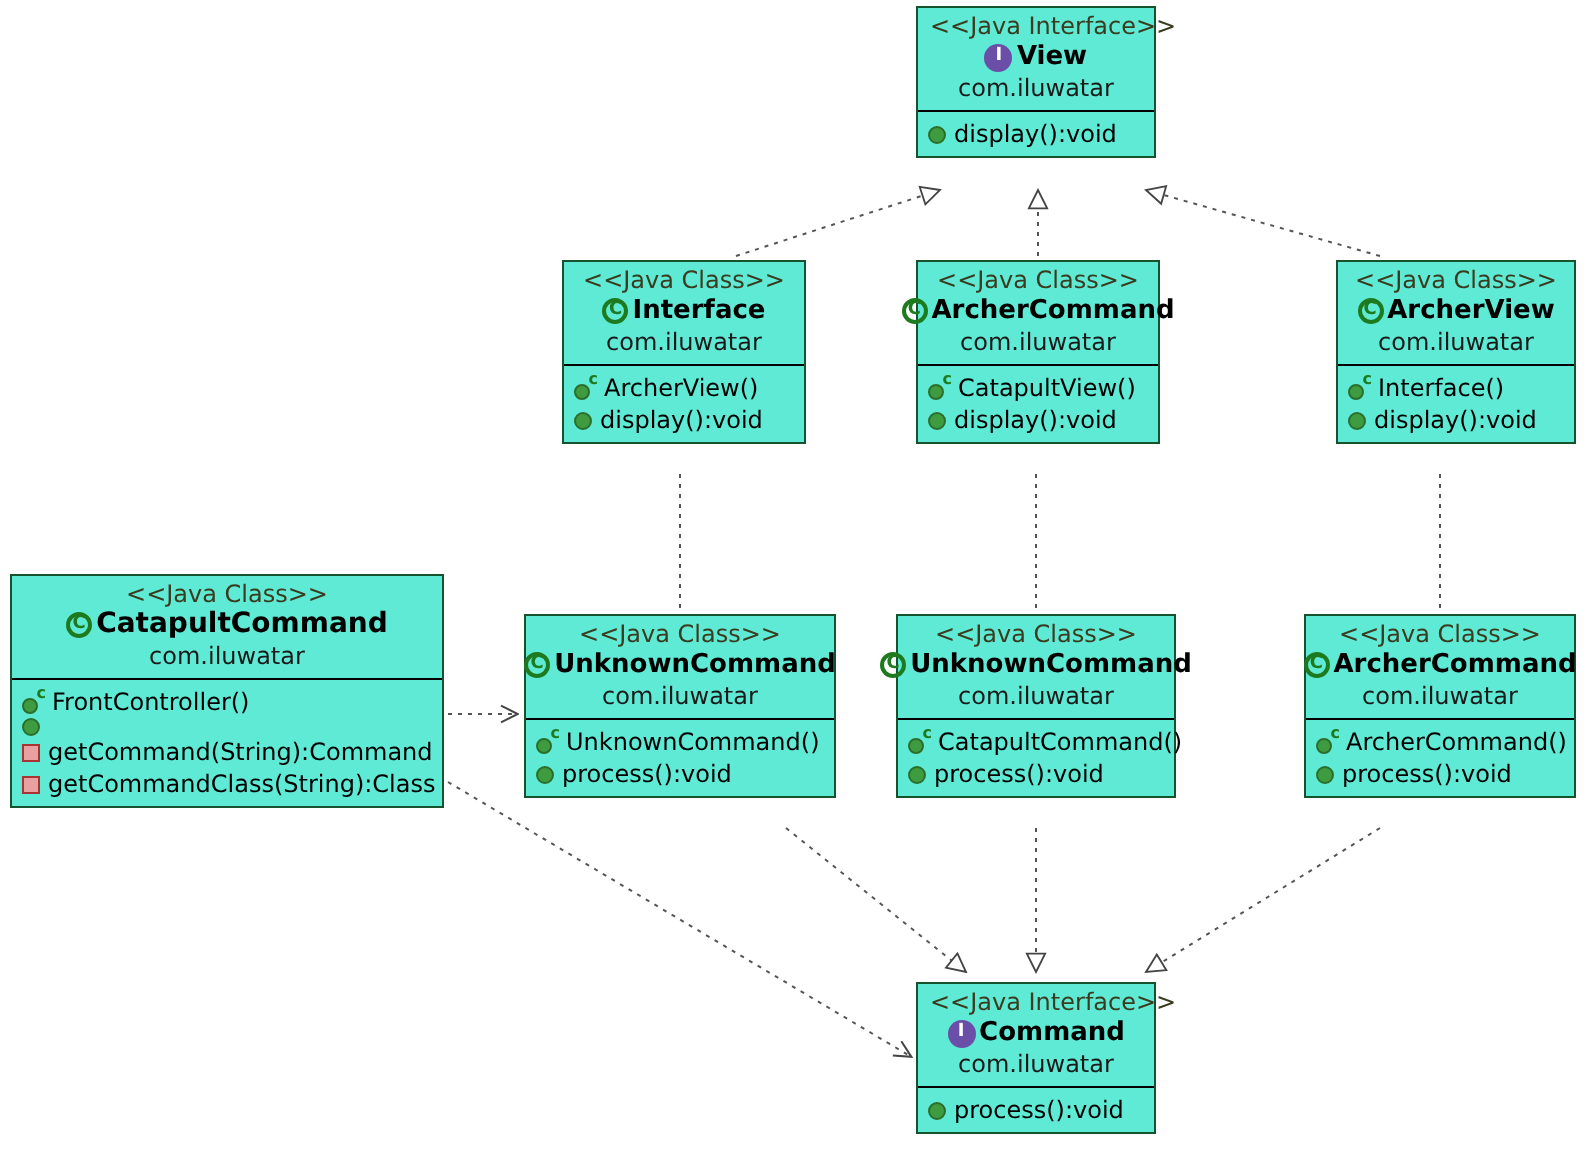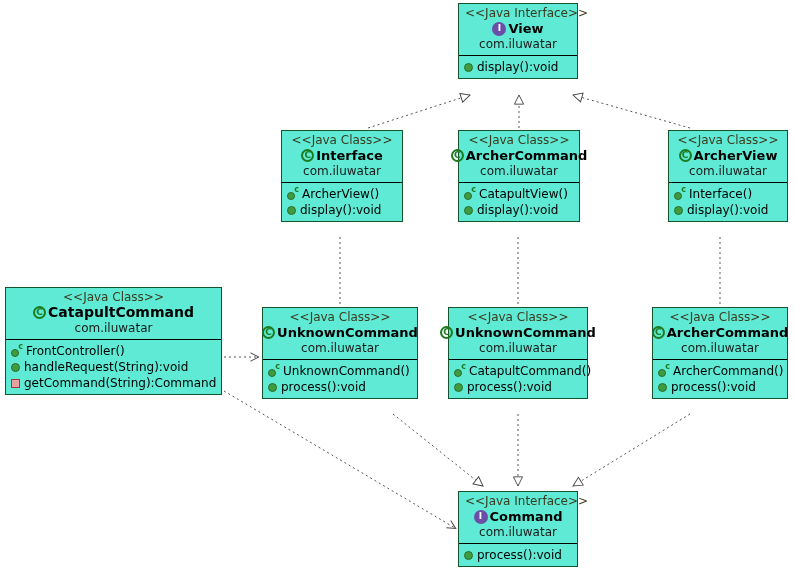--- a/index.html
+++ b/index.html
@@ -179,26 +179,29 @@
     <div class="sep members">
       <div class="member">
         <span class="ico-ctor">
             <span class="dot"></span>
             <span class="c">c</span>
           </span>
         <span class="mlabel">FrontController()</span>
       </div>
       <div class="member">
         <span class="ico-pub"></span>
-        <span class="mlabel">handleRequest(String):void</span>
       </div>
       <div class="member">
         <span class="ico-priv"></span>
         <span class="mlabel">getCommand(String):Command</span>
       </div>
+      <div class="member">
+        <span class="ico-priv"></span>
+        <span class="mlabel">getCommandClass(String):Class</span>
+      </div>
     </div>
   </div>
 
   <div class="umlbox" style="left:262px;top:307px;width:156px;">
     <div class="hdr">
       <div class="stereo">&lt;&lt;Java Class&gt;&gt;</div>
       <div class="tname">
         <span class="ico-class">C</span>
         <span>UnknownCommand</span>
       </div>

